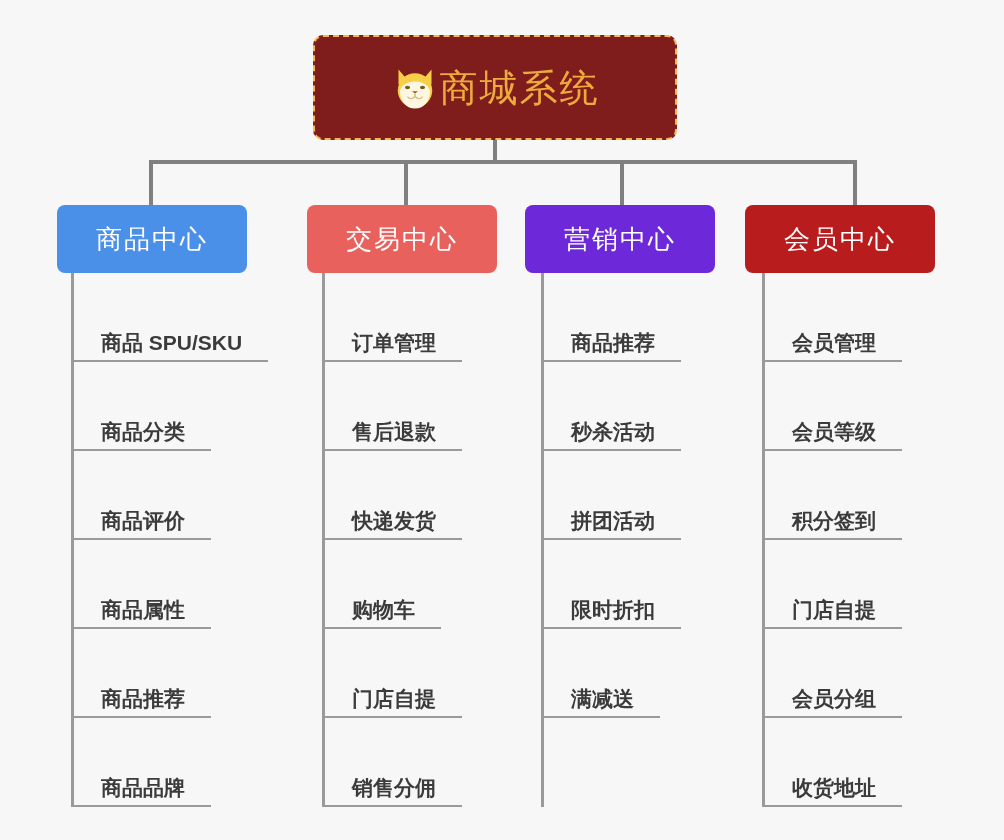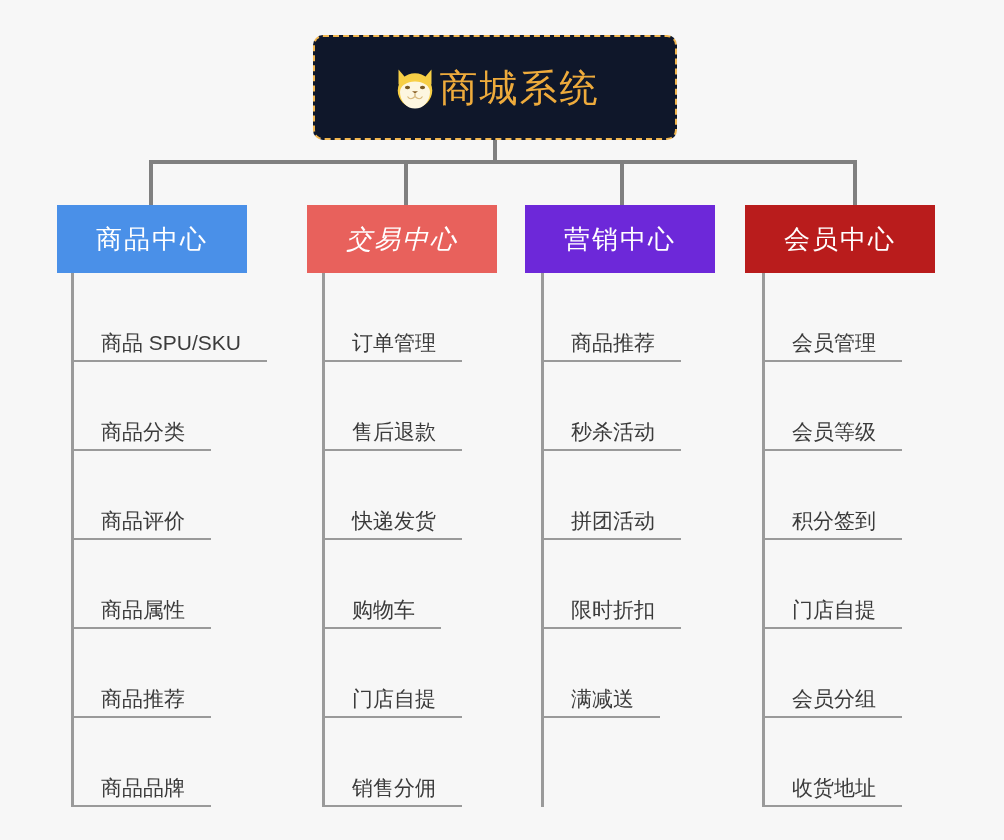--- a/index.html
+++ b/index.html
@@ -17,21 +17,21 @@
     background: #f7f7f7;
   }
 
   
   #root-card {
     position: absolute;
     left: 313px;
     top: 35px;
     width: 364px;
     height: 105px;
-    background: #0f172a;
+    background: #7f1d1d;
     border: 2px dashed #f2b750;
     border-radius: 10px;
     display: flex;
     align-items: center;
     justify-content: center;
     gap: 1px;
   }
   #root-emoji {
     width: 48px;
     height: 48px;
@@ -54,21 +54,21 @@
   }
   .conn-v { width: 4px; }
   .conn-h { height: 4px; }
 
   
   .cat-card {
     position: absolute;
     top: 205px;
     width: 190px;
     height: 68px;
-    border-radius: 0;
+    border-radius: 8px;
     display: flex;
     align-items: center;
     justify-content: center;
     color: #ffffff;
     font-size: 26px;
     letter-spacing: 2px;
     white-space: nowrap;
   }
 
   
@@ -94,20 +94,21 @@
   .leaf-text {
     font-size: 21px;
     color: #3b3b3b;
     white-space: nowrap;
     line-height: 1.15;
     padding-bottom: 5px;
     border-bottom: 2px solid #9a9a9a;
     padding-right: 26px;
     margin-left: -30px;
     padding-left: 30px;
+    font-weight: bold;
   }
 </style>
 </head>
 <body style="background: rgb(247, 247, 247);">
 
 <div id="stage" style="background: rgb(247, 247, 247);">
 
   <div id="root-card" style="border-color: rgb(242, 183, 80);">
     <svg id="root-emoji" viewBox="0 0 64 64">
       <path d="M10 6 L10 26 L22 20 Z" fill="#f7cf46"></path>
@@ -129,21 +130,21 @@
   <div class="conn conn-v" style="left: 493px; top: 140px; height: 24px; background: rgb(128, 128, 128);"></div>
   <div class="conn conn-h" style="left: 149px; top: 160px; width: 708px; background: rgb(128, 128, 128);"></div>
   <div class="conn conn-v" style="left: 149px; top: 160px; height: 45px; background: rgb(128, 128, 128);"></div>
   <div class="conn conn-v" style="left: 404px; top: 160px; height: 45px; background: rgb(128, 128, 128);"></div>
   <div class="conn conn-v" style="left: 620px; top: 160px; height: 45px; background: rgb(128, 128, 128);"></div>
   <div class="conn conn-v" style="left: 853px; top: 160px; height: 45px; background: rgb(128, 128, 128);"></div>
 
   <div class="cat-card" id="cat-0" style="left: 57px; background: rgb(74, 144, 232);">
       <span>商品中心</span>
     </div>
-  <div class="cat-card" id="cat-1" style="left: 307px; background: rgb(232, 97, 92); font-style: italic;">
+  <div class="cat-card" id="cat-1" style="left: 307px; background: rgb(232, 97, 92);">
       <span>交易中心</span>
     </div>
   <div class="cat-card" id="cat-2" style="left: 525px; background: #6d28d9;">
       <span>营销中心</span>
     </div>
   <div class="cat-card" id="cat-3" style="left: 745px; background: #b91c1c;">
       <span>会员中心</span>
     </div>
 
   <div class="column" id="col-0" style="left:71px;">

